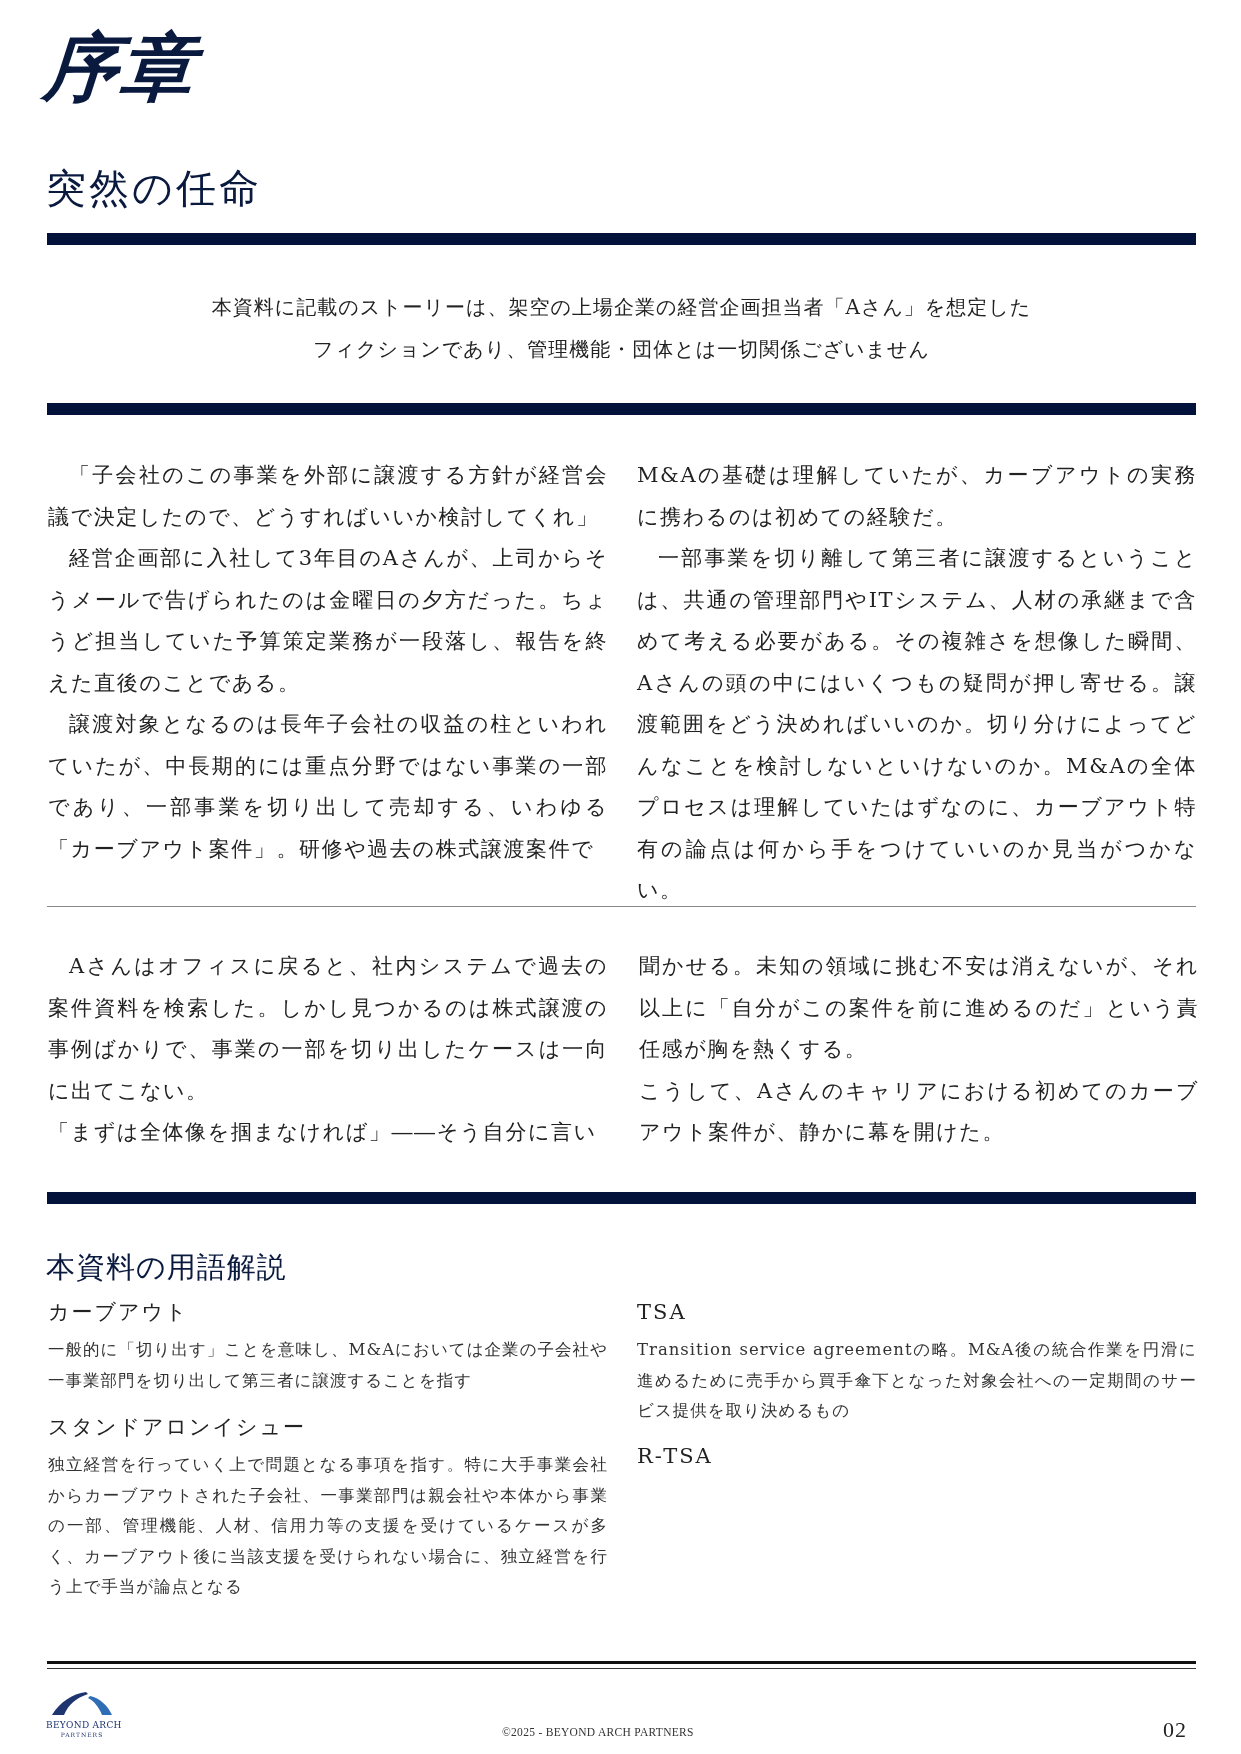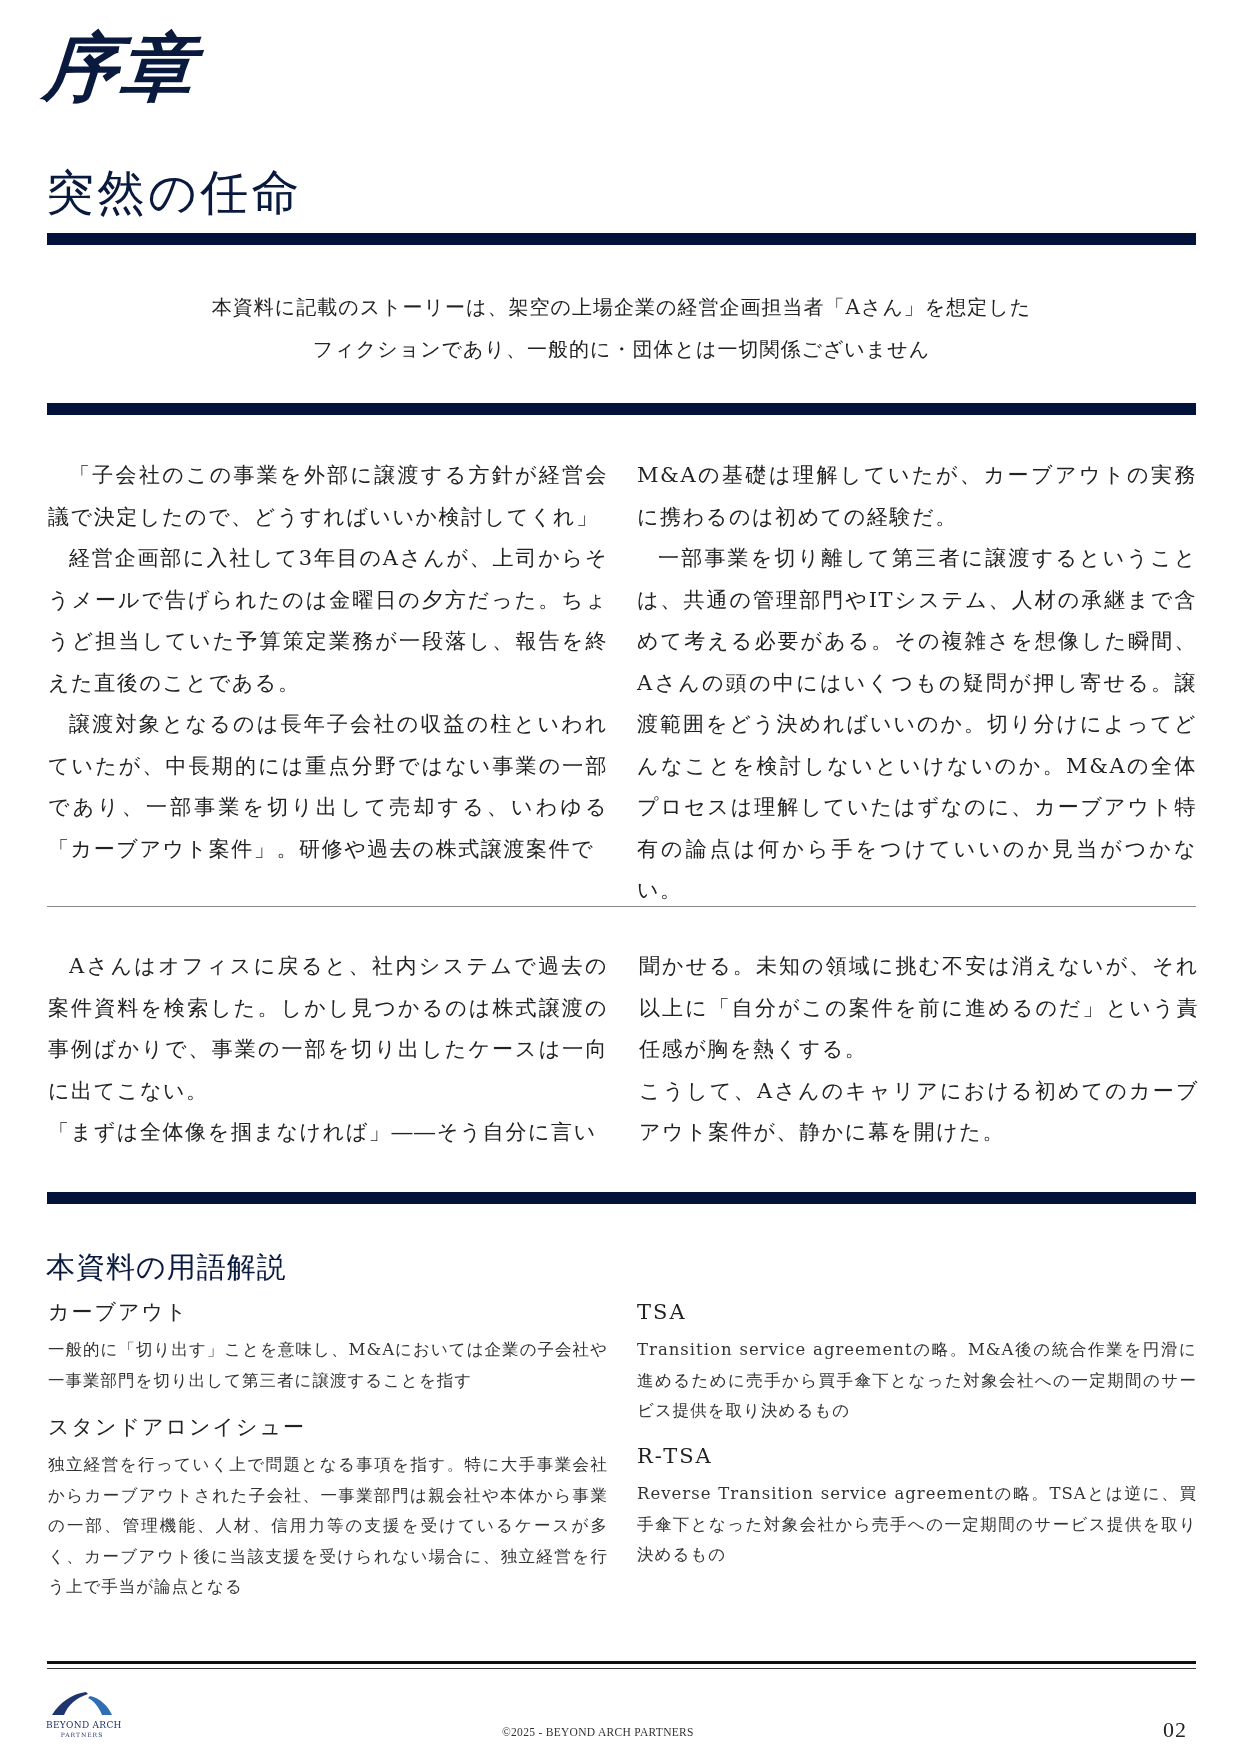--- a/index.html
+++ b/index.html
@@ -1,21 +1,21 @@
 <!DOCTYPE html>
 <html><head>
 <meta charset="utf-8">
 <style>
   html, body { margin: 0; padding: 0; background: #ffffff; }
   body { width: 1241px; height: 1754px; position: relative; overflow: hidden;
          font-family: "DejaVu Serif", "Liberation Serif", serif; color: #1a1a1a; }
   .abs { position: absolute; }
   .chapter-title { left: 44px; top: 30px; font-size: 74px; font-weight: bold; font-style: italic;
                    color: #0a1a3f; letter-spacing: 2px; line-height: 1; transform: skewX(-4deg); }
-  .section-title { left: 46px; top: 168px; font-size: 48px; color: #0a1a3f; letter-spacing: 3px; line-height: 1; }
+  .section-title { left: 46px; top: 168px; font-size: 40px; color: #0a1a3f; letter-spacing: 3px; line-height: 1; }
   .rule-thick { left: 47px; width: 1149px; height: 12px; background: #03123a; }
   .rule-thin { left: 47px; width: 1149px; height: 1px; background: #8a8a8a; }
   .disclaimer { left: 47px; width: 1149px; top: 286px; text-align: center; font-size: 20px; line-height: 42px; color: #222; letter-spacing: 1px; }
   .col { width: 560px; font-size: 21px; line-height: 41.5px; color: #222; letter-spacing: 1.6px; text-align: justify; }
   .col p { margin: 0; }
   .col p.indent { text-indent: 1em; }
   .glossary-title { left: 46px; top: 1253px; font-size: 29px; color: #0a1a3f; letter-spacing: 1px; line-height: 1; }
   .term { width: 560px; }
   .term-name { font-size: 21px; color: #222; letter-spacing: 2px; line-height: 30px; }
   .term-desc { font-size: 16.5px; color: #333; line-height: 30.5px; letter-spacing: 1px; text-align: justify; margin-top: 8px; }
@@ -30,21 +30,21 @@
 </head>
 <body>
 
 <div class="abs chapter-title">序章</div>
 <div class="abs section-title">突然の任命</div>
 
 <div class="abs rule-thick" style="top:233px;"></div>
 
 <div class="abs disclaimer">
   <div>本資料に記載のストーリーは、架空の上場企業の経営企画担当者「Aさん」を想定した</div>
-  <div>フィクションであり、一般的に・団体とは一切関係ございません</div>
+  <div>フィクションであり、管理機能・団体とは一切関係ございません</div>
 </div>
 
 <div class="abs rule-thick" style="top:403px;"></div>
 
 <div class="abs col" style="left:48px; top:455px;">
   <p class="indent">「子会社のこの事業を外部に譲渡する方針が経営会議で決定したので、どうすればいいか検討してくれ」</p>
   <p class="indent">経営企画部に入社して3年目のAさんが、上司からそうメールで告げられたのは金曜日の夕方だった。ちょうど担当していた予算策定業務が一段落し、報告を終えた直後のことである。</p>
   <p class="indent">譲渡対象となるのは長年子会社の収益の柱といわれていたが、中長期的には重点分野ではない事業の一部であり、一部事業を切り出して売却する、いわゆる「カーブアウト案件」。研修や過去の株式譲渡案件で</p>
 </div>
 <div class="abs col" style="left:637px; top:455px;">
@@ -74,21 +74,20 @@
 <div class="abs term" style="left:48px; top:1412px;">
   <div class="term-name">スタンドアロンイシュー</div>
   <div class="term-desc">独立経営を行っていく上で問題となる事項を指す。特に大手事業会社からカーブアウトされた子会社、一事業部門は親会社や本体から事業の一部、管理機能、人材、信用力等の支援を受けているケースが多く、カーブアウト後に当該支援を受けられない場合に、独立経営を行う上で手当が論点となる</div>
 </div>
 <div class="abs term" style="left:637px; top:1297px;">
   <div class="term-name">TSA</div>
   <div class="term-desc">Transition service agreementの略。M&amp;A後の統合作業を円滑に進めるために売手から買手傘下となった対象会社への一定期間のサービス提供を取り決めるもの</div>
 </div>
 <div class="abs term" style="left:637px; top:1441px;">
   <div class="term-name">R-TSA</div>
-  <div class="term-desc">Reverse Transition service agreementの略。TSAとは逆に、買手傘下となった対象会社から売手への一定期間のサービス提供を取り決めるもの</div>
 </div>
 
 <div class="abs footer-rule1"></div>
 <div class="abs footer-rule2"></div>
 
 <div class="abs logo">
   <svg width="64" height="26" viewBox="0 0 64 26">
     <path d="M2 25 C 10 12, 22 4, 36 2 L 38 4 C 26 8, 18 15, 14 25 Z" fill="#1e3570"></path>
     <path d="M40 6 C 50 8, 58 16, 62 25 L 52 25 C 49 17, 44 11, 38 8 Z" fill="#2f6db5"></path>
   </svg>

